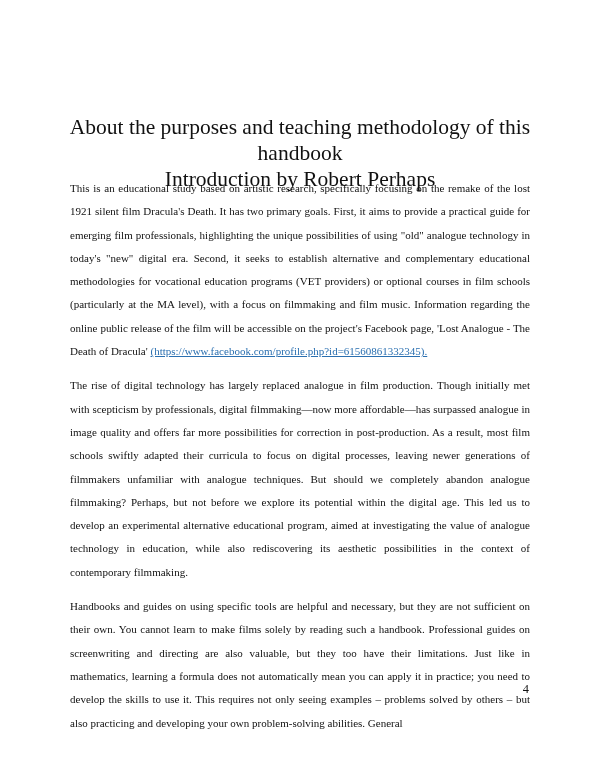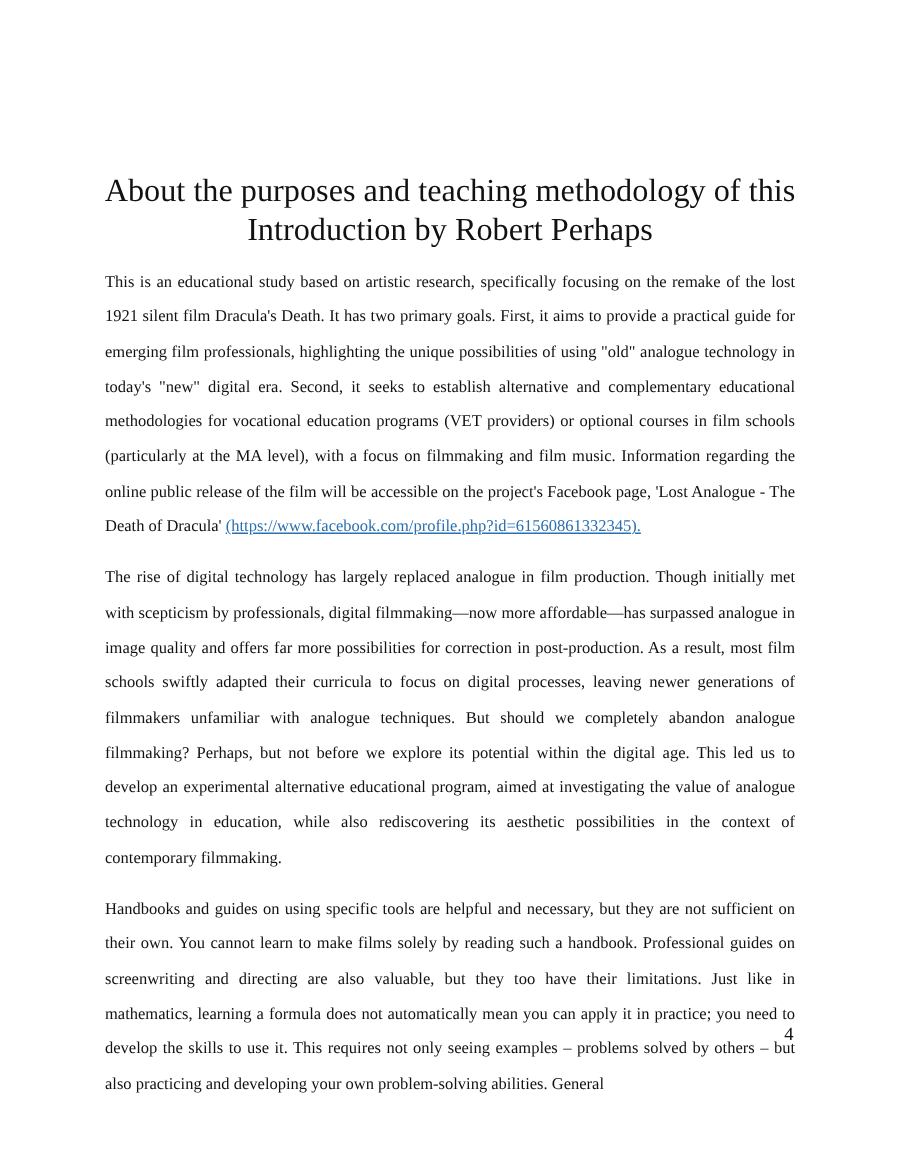--- a/index.html
+++ b/index.html
@@ -11,20 +11,21 @@
     .body { position: absolute; left: 70px; width: 460px; top: 166px; }
     .para { font-size: 11px; line-height: 23.3px; text-align: justify; margin: 11px 0 11px 0; color: #111; }
     .link { color: #2a6fb0; text-decoration: underline; }
     .pageno { position: absolute; right: 71px; top: 682px; font-size: 12.4px; color: #111; }
   </style>
 </head>
 <body>
 
 <div class="title">
   <div>About the purposes and teaching methodology of this</div>
+  <div>handbook</div>
   <div>Introduction by Robert Perhaps</div>
 </div>
 
 <div class="body">
   <p class="para"><span>This is an educational study based on artistic research, specifically focusing on the remake of the lost 1921 silent film Dracula's Death. It has two primary goals. First, it aims to provide a practical guide for emerging film professionals, highlighting the unique possibilities of using "old" analogue technology in today's "new" digital era. Second, it seeks to establish alternative and complementary educational methodologies for vocational education programs (VET providers) or optional courses in film schools (particularly at the MA level), with a focus on filmmaking and film music. Information regarding the online public release of the film will be accessible on the project's Facebook page, 'Lost Analogue - The Death of Dracula' </span><a class="link">(https://www.facebook.com/profile.php?id=61560861332345).</a></p>
   <p class="para">The rise of digital technology has largely replaced analogue in film production. Though initially met with scepticism by professionals, digital filmmaking—now more affordable—has surpassed analogue in image quality and offers far more possibilities for correction in post-production. As a result, most film schools swiftly adapted their curricula to focus on digital processes, leaving newer generations of filmmakers unfamiliar with analogue techniques. But should we completely abandon analogue filmmaking? Perhaps, but not before we explore its potential within the digital age. This led us to develop an experimental alternative educational program, aimed at investigating the value of analogue technology in education, while also rediscovering its aesthetic possibilities in the context of contemporary filmmaking.</p>
   <p class="para">Handbooks and guides on using specific tools are helpful and necessary, but they are not sufficient on their own. You cannot learn to make films solely by reading such a handbook. Professional guides on screenwriting and directing are also valuable, but they too have their limitations. Just like in mathematics, learning a formula does not automatically mean you can apply it in practice; you need to develop the skills to use it. This requires not only seeing examples – problems solved by others – but also practicing and developing your own problem-solving abilities. General</p>
 </div>
 
 <div class="pageno">4</div>

